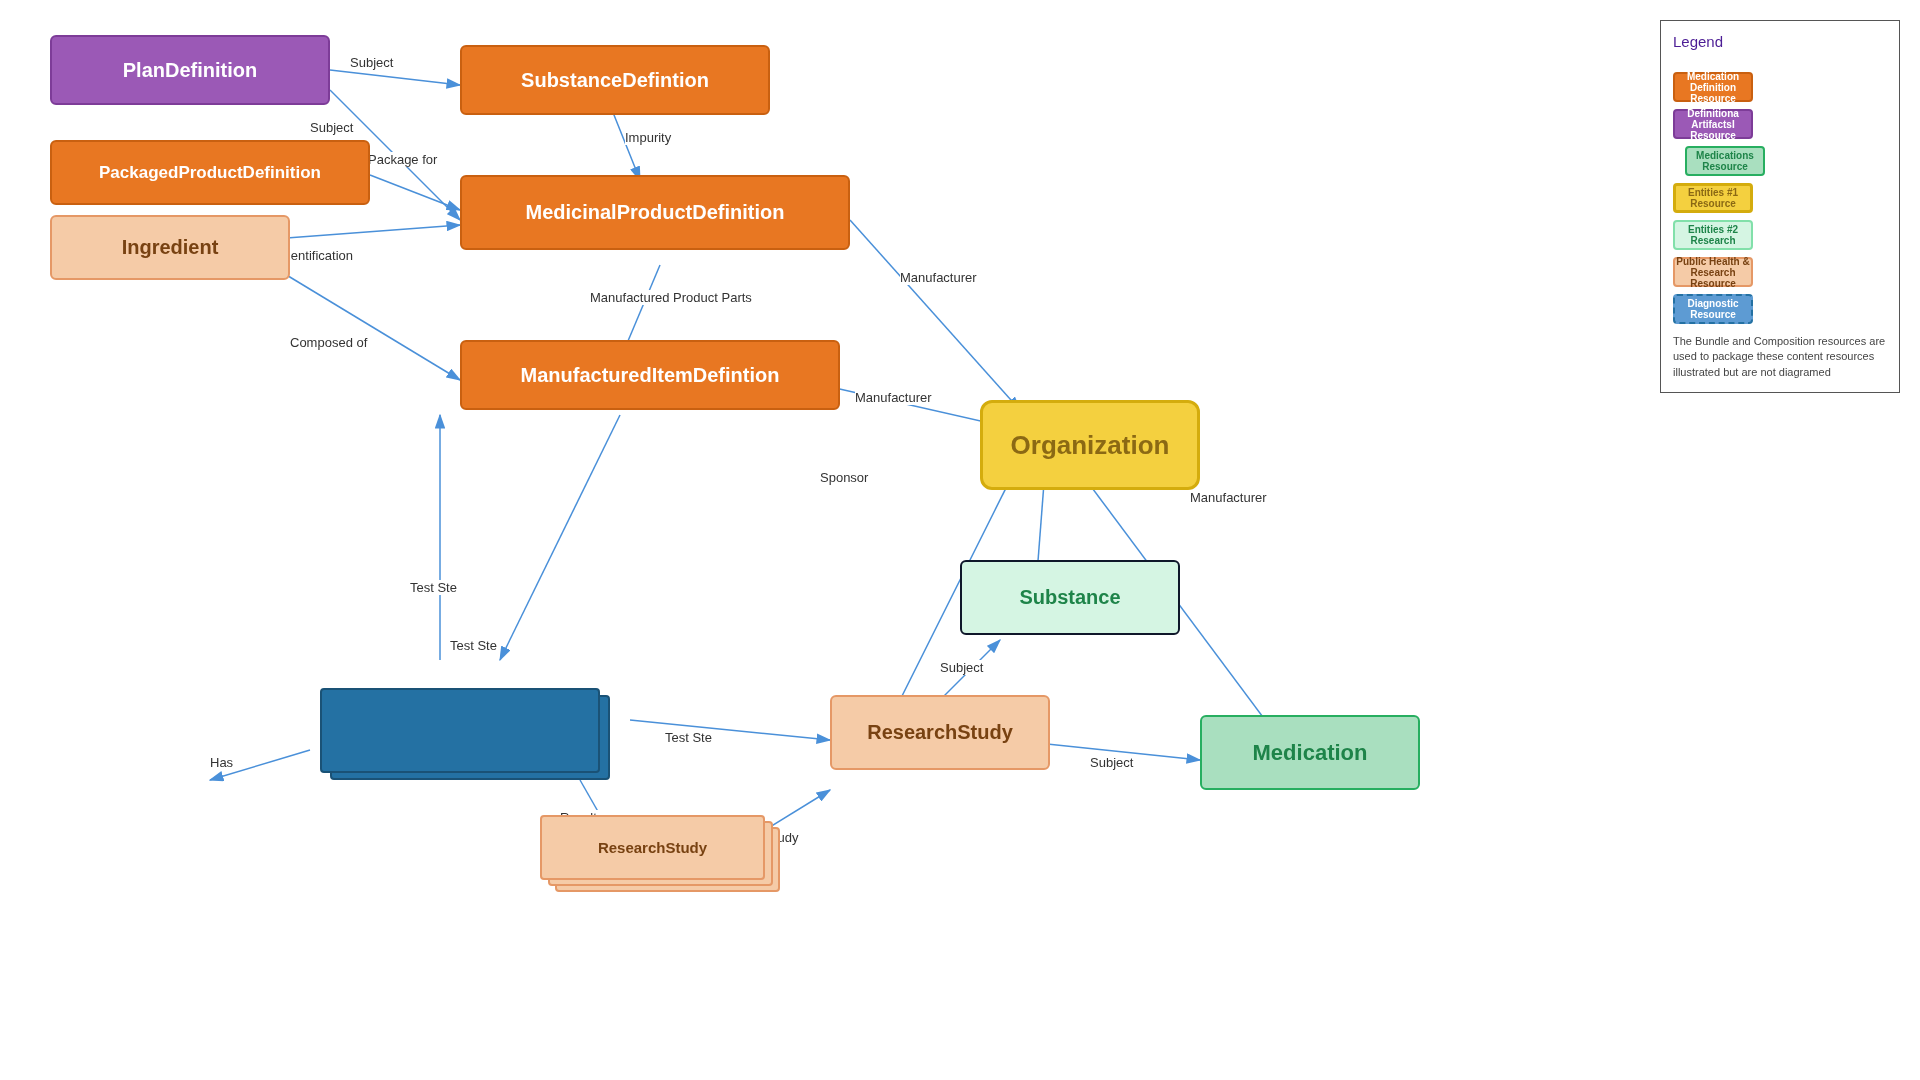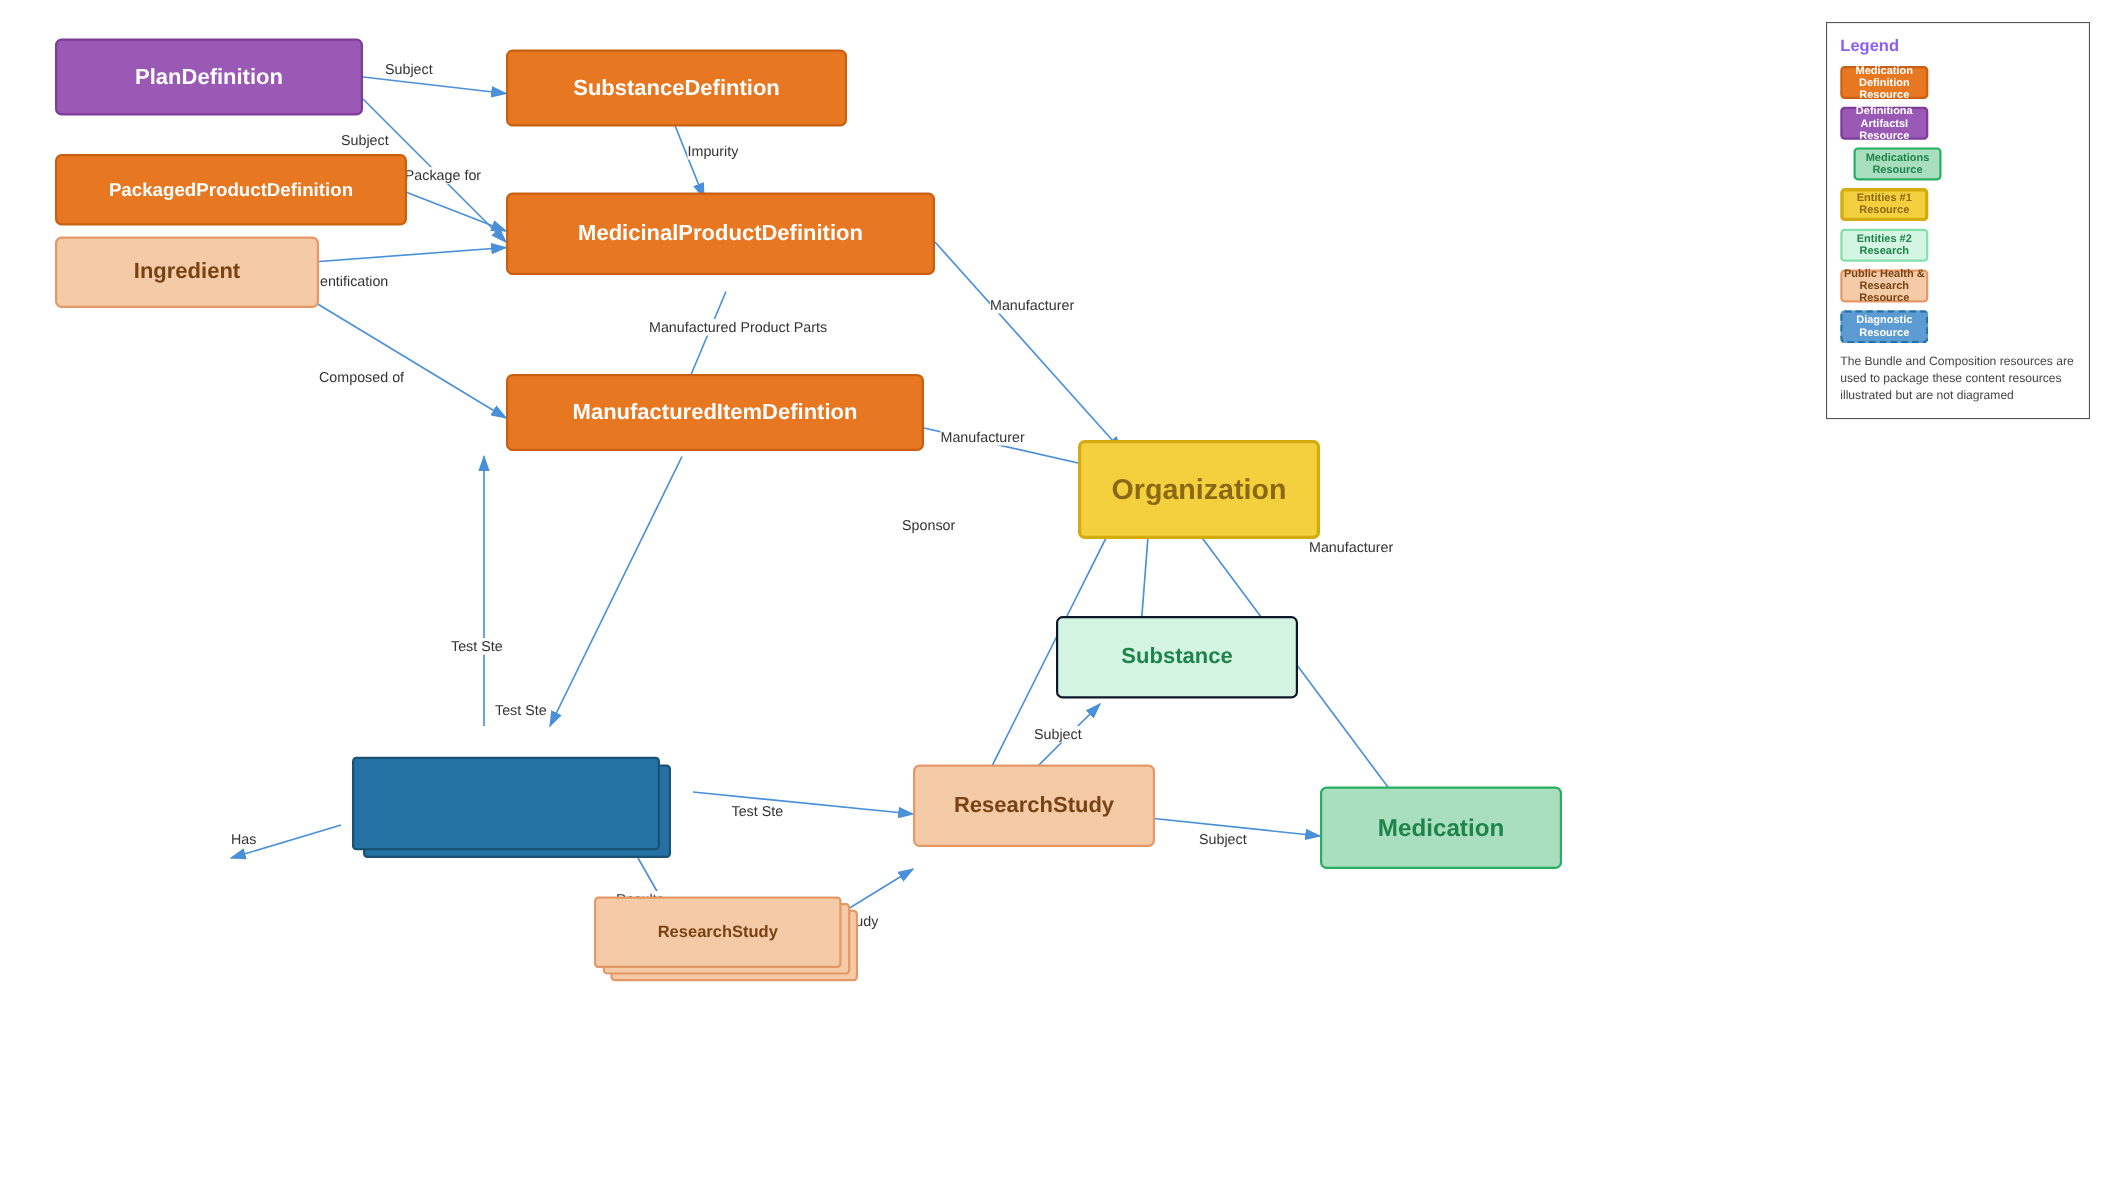--- a/index.html
+++ b/index.html
@@ -108,23 +108,23 @@
       right: 20px;
       width: 240px;
       border: 1.5px solid #555;
       background: white;
       padding: 12px;
       font-size: 13px;
     }
     
     #legend h3 {
       font-size: 15px;
-      font-weight: bold;
-      margin-bottom: 10px;
-      color: #8b5cf6;
+      font-weight: normal;
+      margin-bottom: 22px;
+      color: #4c1d95;
     }
     
     .legend-item {
       display: flex;
       align-items: center;
       margin-bottom: 7px;
       gap: 8px;
     }
     
     .legend-box {
@@ -240,21 +240,21 @@
   </div>
 
   <div class="node node-orange node-font-large" style="left:460px; top:175px; width:390px; height:75px;">
     <span>MedicinalProductDefinition</span>
   </div>
 
   <div class="node node-orange node-font-large" style="left:460px; top:340px; width:380px; height:70px;">
     <span>ManufacturedItemDefintion</span>
   </div>
 
-  <div class="node node-yellow node-font-large" style="left:980px; top:400px; width:220px; height:90px; font-size:26px;">
+  <div class="node node-yellow node-font-large" style="left:980px; top:400px; width:220px; height:90px; font-size:26px;border-radius:12px;">
     <span>Organization</span>
   </div>
 
   <div class="node node-light-green node-font-large" style="left:960px; top:560px; width:220px; height:75px;">
     <span>Substance</span>
   </div>
 
   <div class="node node-peach node-font-large" style="left:830px; top:695px; width:220px; height:75px;">
     <span>ResearchStudy</span>
   </div>

